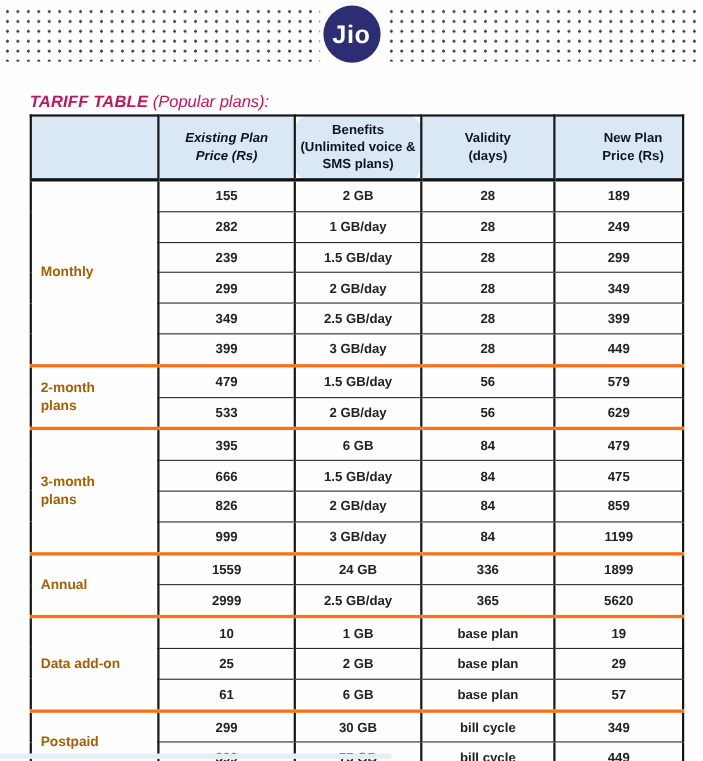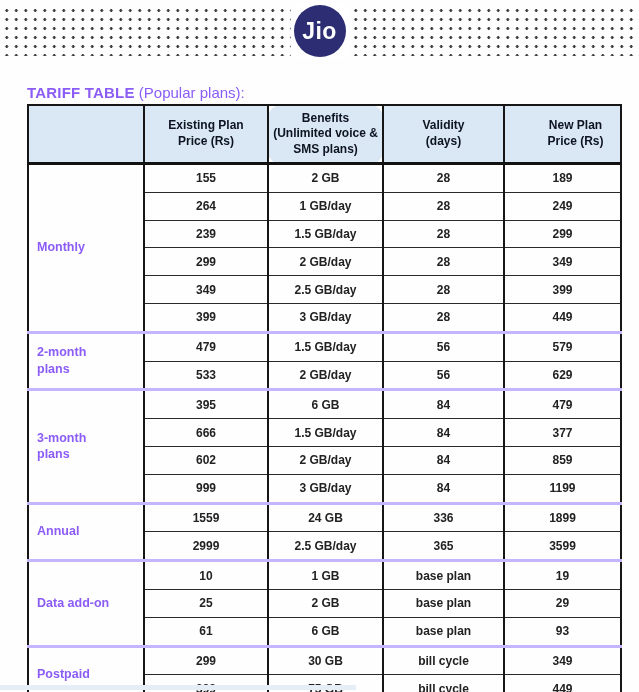--- a/index.html
+++ b/index.html
@@ -31,22 +31,23 @@
     color:#fff;font-weight:bold;font-size:23px;letter-spacing:.5px;
   }
   .tagline{
     background:#fff;padding:0 6px 0 4px;height:54px;
     display:flex;flex-direction:column;justify-content:center;
     font-weight:bold;font-size:12.5px;line-height:1.08;color:#17171c;
     letter-spacing:.3px;
   }
   
   .page-title{
-    position:absolute;top:84px;left:27px;font-size:15px;color:#8b5cf6;
+    position:absolute;top:84px;left:27px;font-size:15px;color:#be185d;
     white-space:nowrap;
+    font-style:italic;
   }
   .page-title .t-bold{font-weight:bold;letter-spacing:.2px;}
   .page-title .t-normal{font-weight:normal;}
   
   table{
     position:absolute;top:104px;left:27px;
     border-collapse:collapse;table-layout:fixed;width:593px;
     font-family:"Liberation Sans",sans-serif;
   }
   table{border:2px solid #161616;}
@@ -57,24 +58,24 @@
     text-align:center;vertical-align:middle;
     white-space:pre-line;line-height:1.3;
   }
   td{
     border-left:2px solid #161616;border-right:2px solid #161616;
     border-top:1px solid #2a2a2a;
     height:26.8px;padding:0 3px;
     text-align:center;vertical-align:middle;
     font-size:12px;font-weight:bold;color:#222;
   }
-  tr.section-start td{border-top:3px solid #c4b5fd;}
+  tr.section-start td{border-top:3px solid #f97316;}
   td.group-label{
     text-align:left;padding-left:8px;
-    font-size:12.5px;font-weight:bold;color:#8b5cf6;
+    font-size:12.5px;font-weight:bold;color:#a16207;
     white-space:pre-line;line-height:1.35;
   }
   
   .bottom-strip{
     position:absolute;left:0;bottom:2px;width:356px;height:5px;
     background:#e5eef6;
   }
 </style>
 </head>
 <body>
@@ -95,41 +96,41 @@
   <colgroup>
     <col style="width:116px">
     <col style="width:124px">
     <col style="width:115px">
     <col style="width:121px">
     <col style="width:117px">
   </colgroup>
 <thead>
       <tr>
         <th style="background: rgb(217, 232, 244);"></th>
-        <th style="background: rgb(217, 232, 244);">Existing Plan
+        <th style="background: rgb(217, 232, 244); font-style: italic;">Existing Plan
 Price (Rs)</th>
         <th style="background: rgb(217, 232, 244); border-radius: 13px;">Benefits
 (Unlimited voice &amp;
 SMS plans)</th>
         <th style="background: rgb(217, 232, 244);">Validity
 (days)</th>
         <th style="background: rgb(217, 232, 244); padding-left: 30px;">New Plan
 Price (Rs)</th>
       </tr>
     </thead>
     <tbody>
       <tr class="section-start">
         <td rowspan="6" class="group-label">Monthly</td>
         <td>155</td>
         <td>2 GB</td>
         <td>28</td>
         <td>189</td>
       </tr>
       <tr>
-        <td>264</td>
+        <td>282</td>
         <td>1 GB/day</td>
         <td>28</td>
         <td>249</td>
       </tr>
       <tr>
         <td>239</td>
         <td>1.5 GB/day</td>
         <td>28</td>
         <td>299</td>
       </tr>
@@ -170,24 +171,24 @@
 plans</td>
         <td>395</td>
         <td>6 GB</td>
         <td>84</td>
         <td>479</td>
       </tr>
       <tr>
         <td>666</td>
         <td>1.5 GB/day</td>
         <td>84</td>
-        <td>377</td>
-      </tr>
-      <tr>
-        <td>602</td>
+        <td>475</td>
+      </tr>
+      <tr>
+        <td>826</td>
         <td>2 GB/day</td>
         <td>84</td>
         <td>859</td>
       </tr>
       <tr>
         <td>999</td>
         <td>3 GB/day</td>
         <td>84</td>
         <td>1199</td>
       </tr>
@@ -195,40 +196,40 @@
         <td rowspan="2" class="group-label">Annual</td>
         <td>1559</td>
         <td>24 GB</td>
         <td>336</td>
         <td>1899</td>
       </tr>
       <tr>
         <td>2999</td>
         <td>2.5 GB/day</td>
         <td>365</td>
-        <td>3599</td>
+        <td>5620</td>
       </tr>
       <tr class="section-start">
         <td rowspan="3" class="group-label">Data add-on</td>
         <td>10</td>
         <td>1 GB</td>
         <td>base plan</td>
         <td>19</td>
       </tr>
       <tr>
         <td>25</td>
         <td>2 GB</td>
         <td>base plan</td>
         <td>29</td>
       </tr>
       <tr>
         <td>61</td>
         <td>6 GB</td>
         <td>base plan</td>
-        <td>93</td>
+        <td>57</td>
       </tr>
       <tr class="section-start">
         <td rowspan="2" class="group-label">Postpaid</td>
         <td>299</td>
         <td>30 GB</td>
         <td>bill cycle</td>
         <td>349</td>
       </tr>
       <tr>
         <td>399</td>

